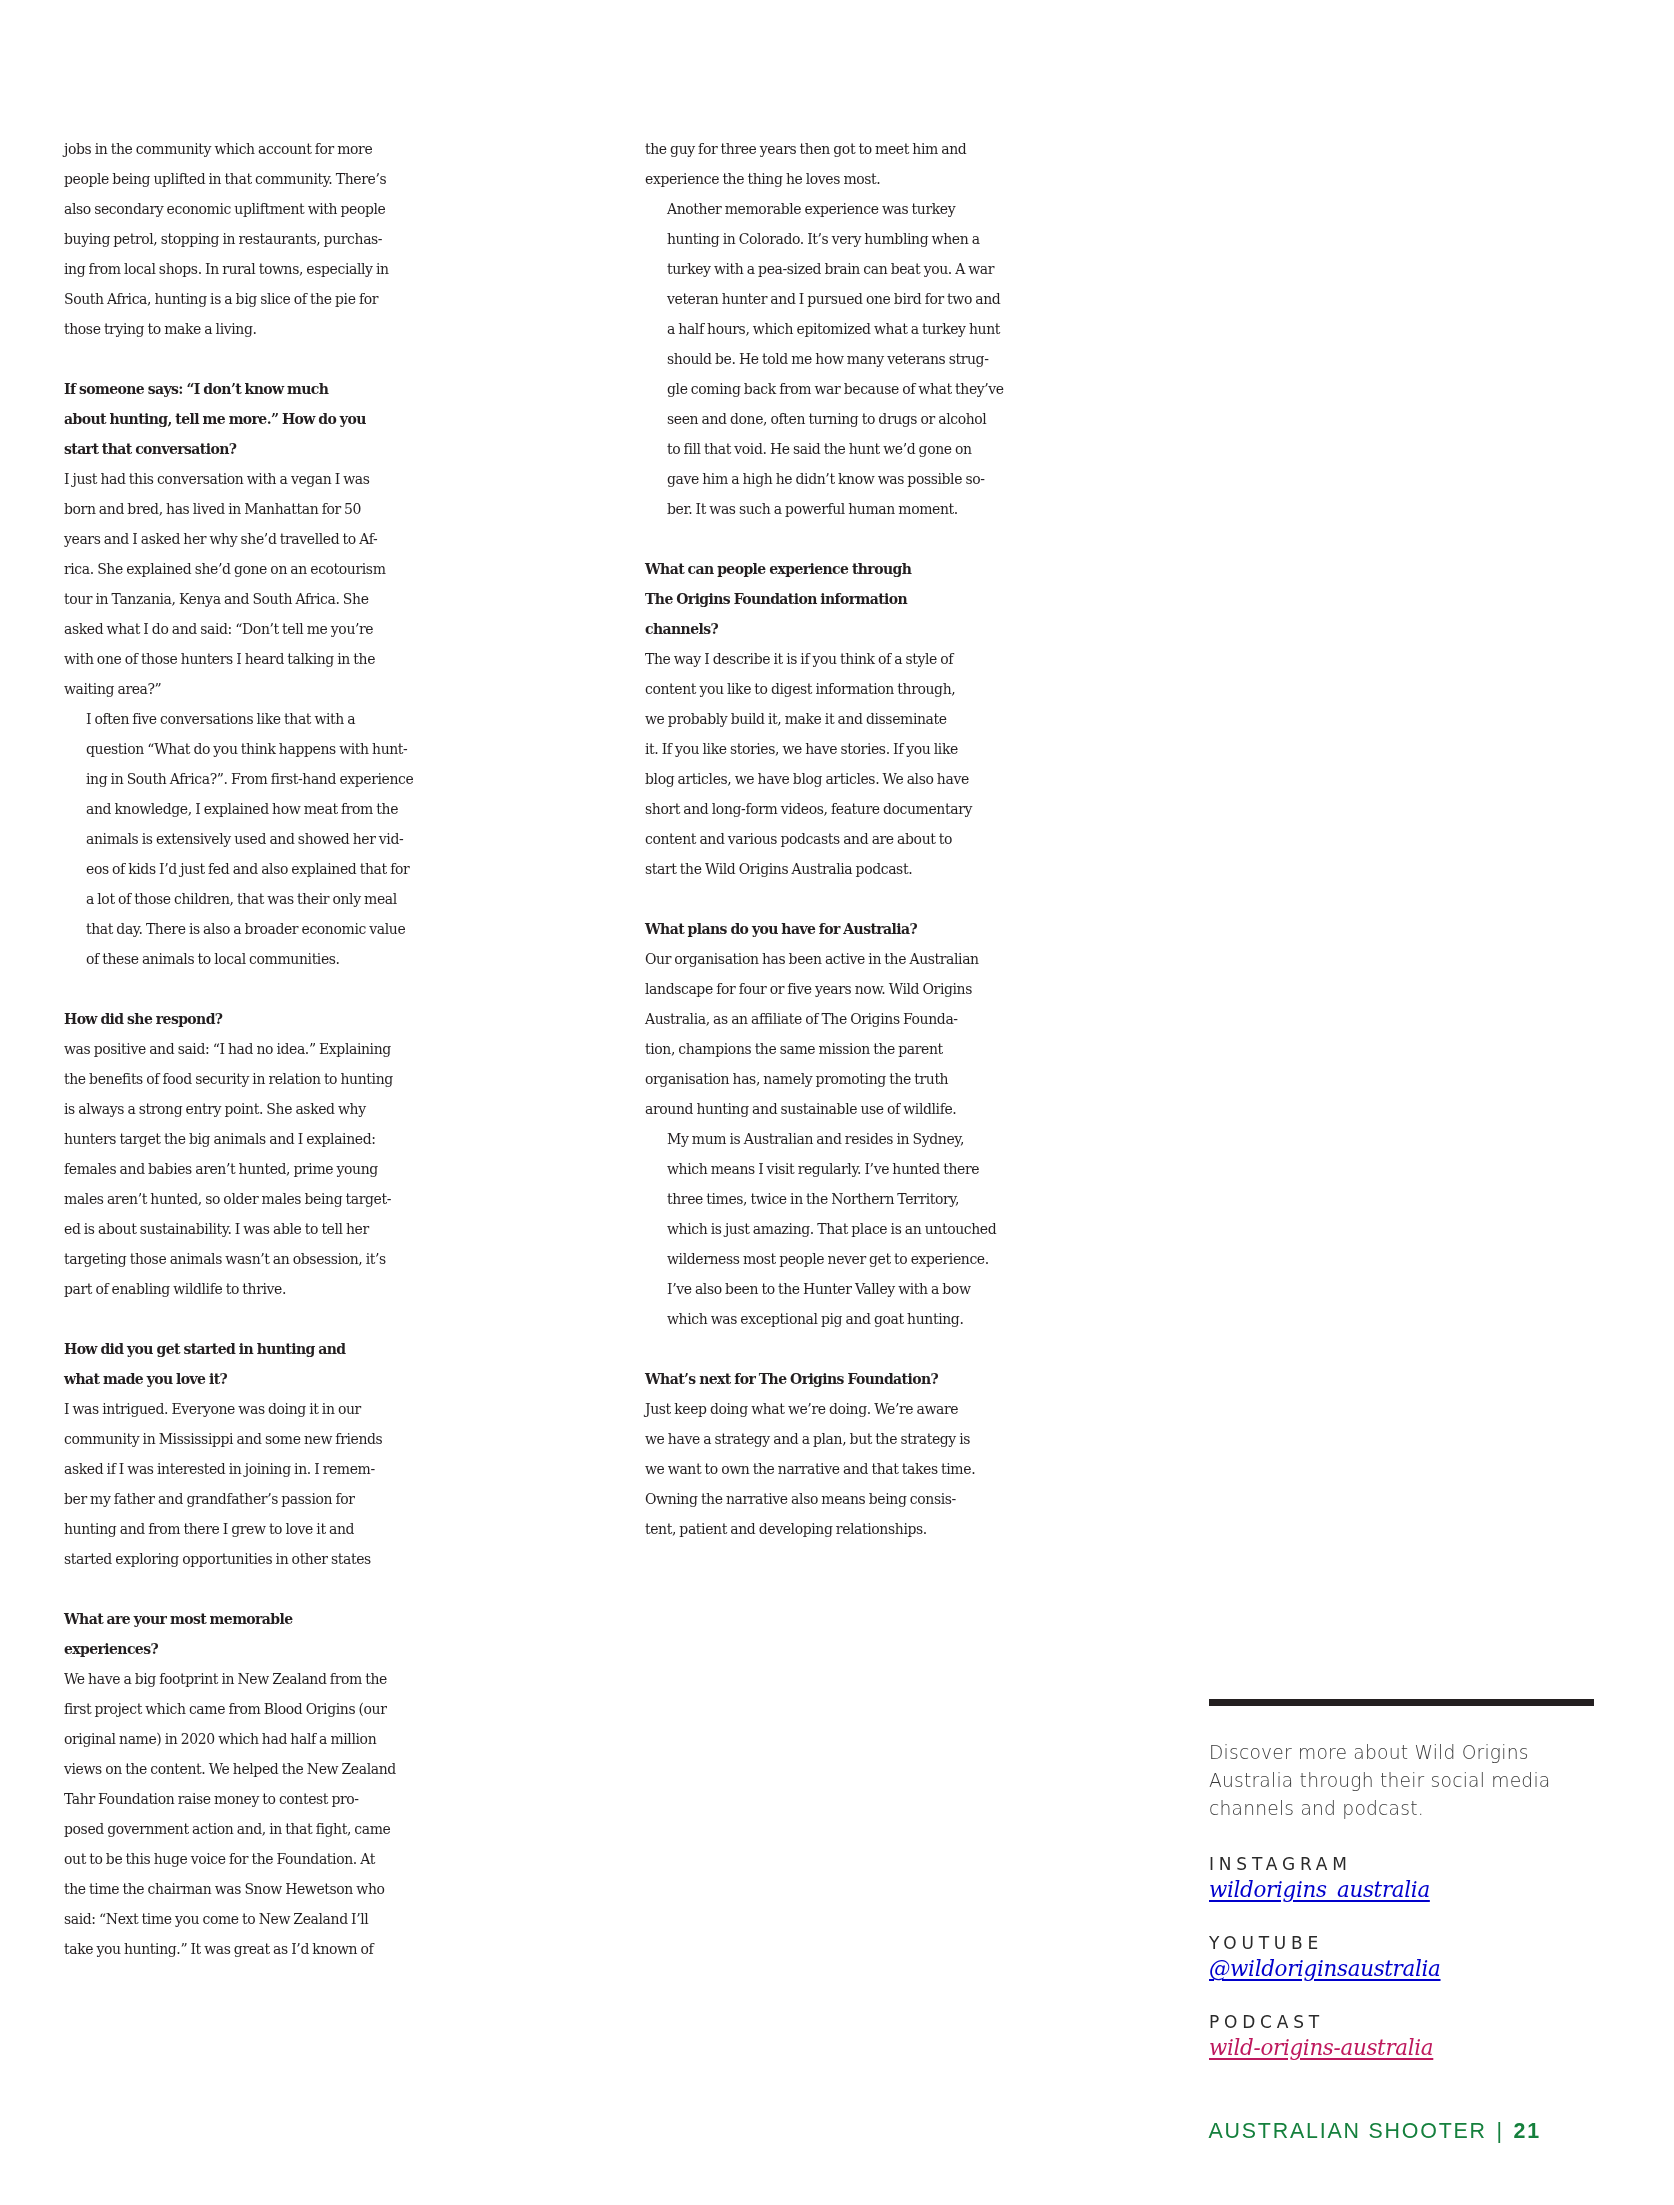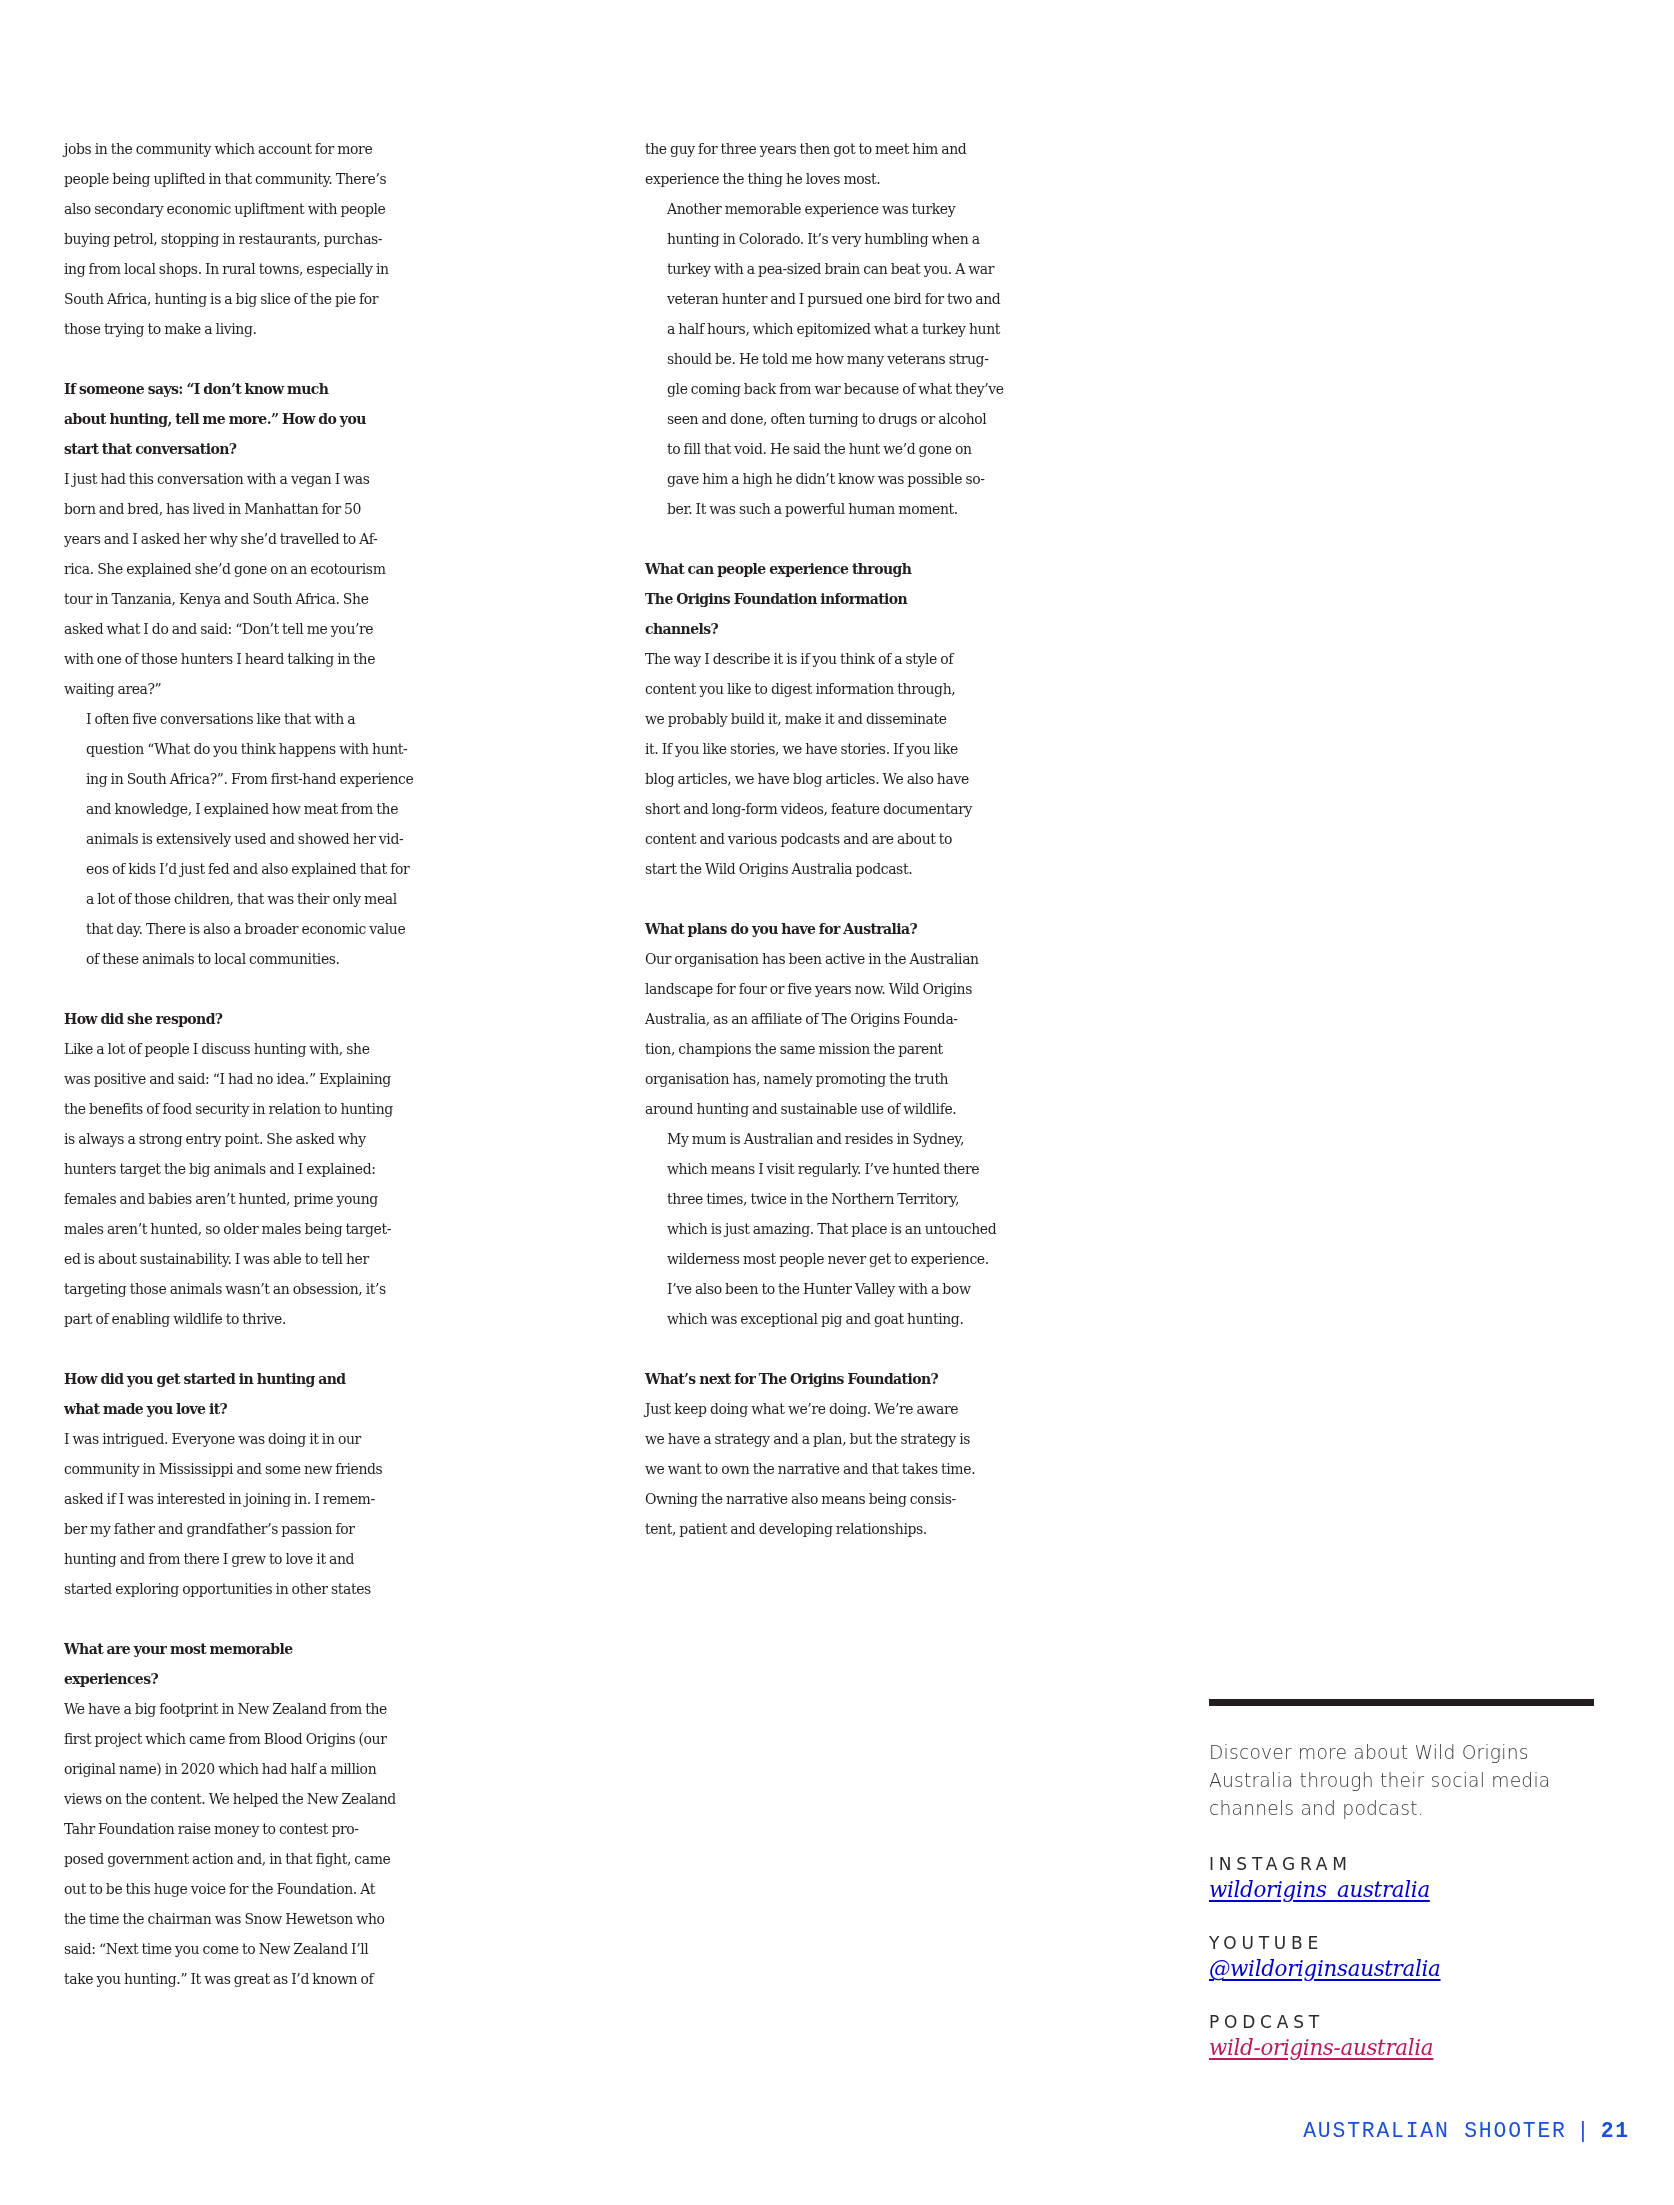--- a/index.html
+++ b/index.html
@@ -35,23 +35,23 @@
   }
   .social-link {
     display: inline-block;
     font-family: "DejaVu Serif", "Liberation Serif", serif;
     font-style: italic; font-size: 21.4px; line-height: 29px;
     color: #0000cc; text-decoration: underline; text-underline-offset: 2.8px;
     letter-spacing: -0.3px;
   }
 
   .footer {
-    position: absolute; left: 1280px; top: 2119px; width: 350px;
-    font-family: Liberation Mono, monospace;
-    font-size: 21.4px; letter-spacing: 1.8px; color: #1d4ed8;
+    position: absolute; left: 1191px; top: 2119px; width: 350px;
+    font-family: Liberation Sans, sans-serif;
+    font-size: 21.4px; letter-spacing: 1.8px; color: #15803d;
     white-space: nowrap; text-align: right;
   }
   .footer-sep { display: inline-block; margin: 0 9.7px; font-weight: normal; }
   .footer-page { font-weight: bold; }
 </style>
 </head>
 <body>
 
 <div class="col col-left" id="col-left">
     <div class="para">
@@ -86,21 +86,20 @@
       <span class="line">animals is extensively used and showed her vid-</span>
       <span class="line">eos of kids I’d just fed and also explained that for</span>
       <span class="line">a lot of those children, that was their only meal</span>
       <span class="line">that day. There is also a broader economic value</span>
       <span class="line">of these animals to local communities.</span>
     </div>
     <div class="q">
       <span class="line">How did she respond?</span>
     </div>
     <div class="para">
-      <span class="line">Like a lot of people I discuss hunting with, she</span>
       <span class="line">was positive and said: “I had no idea.” Explaining</span>
       <span class="line">the benefits of food security in relation to hunting</span>
       <span class="line">is always a strong entry point. She asked why</span>
       <span class="line">hunters target the big animals and I explained:</span>
       <span class="line">females and babies aren’t hunted, prime young</span>
       <span class="line">males aren’t hunted, so older males being target-</span>
       <span class="line">ed is about sustainability. I was able to tell her</span>
       <span class="line">targeting those animals wasn’t an obsession, it’s</span>
       <span class="line">part of enabling wildlife to thrive.</span>
     </div>

